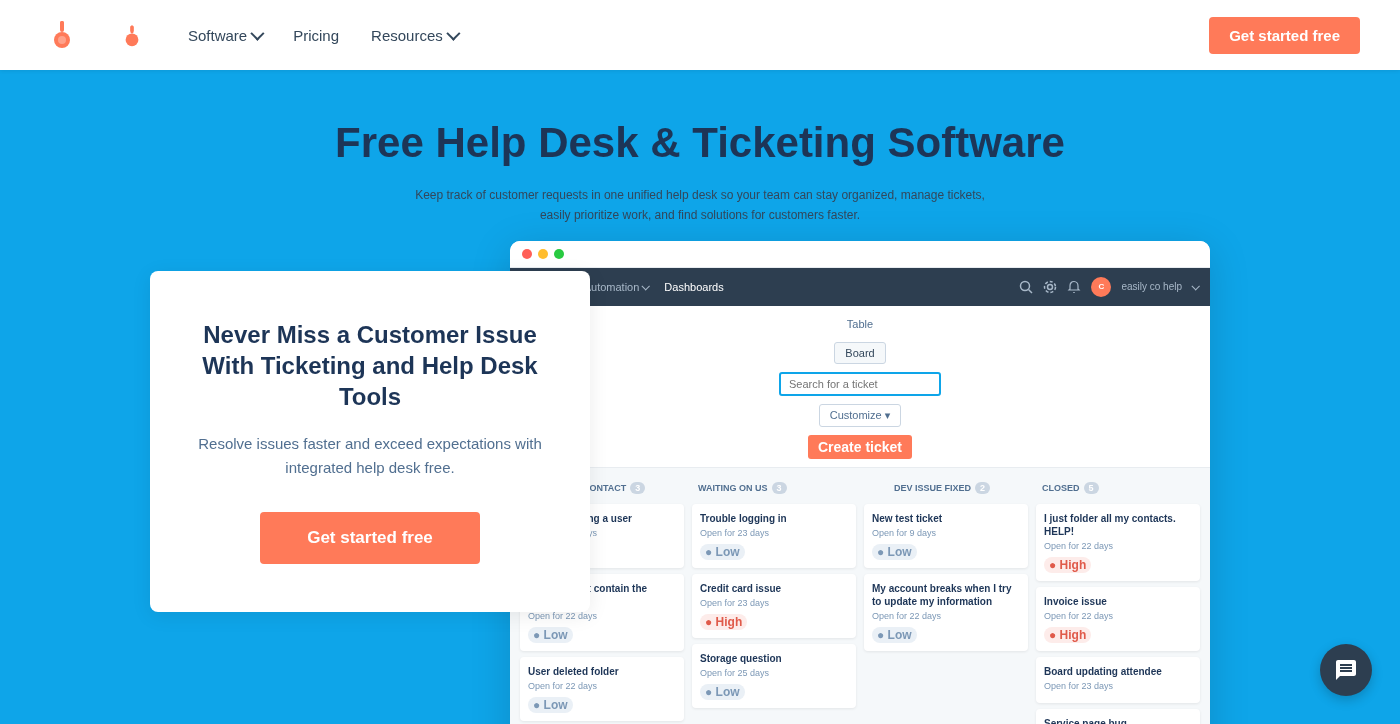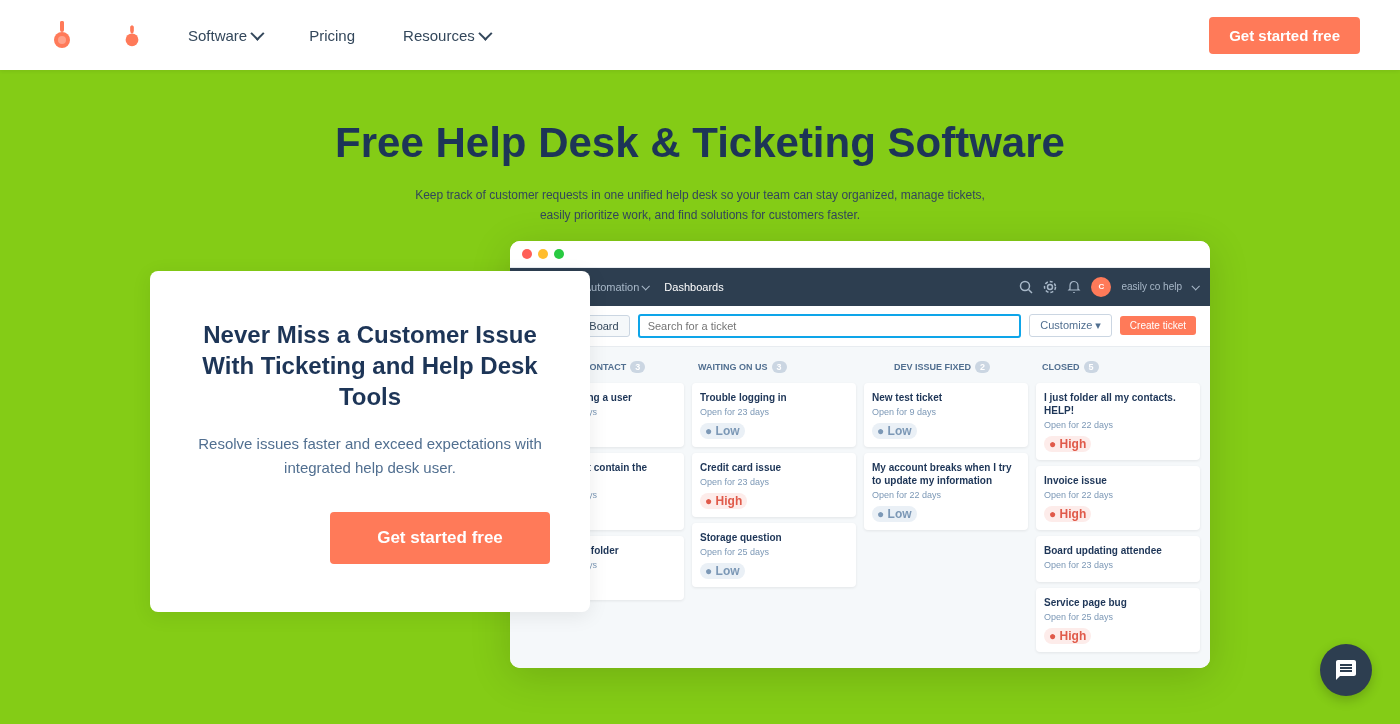--- a/index.html
+++ b/index.html
@@ -17,21 +17,21 @@
       box-shadow: 0 1px 4px rgba(0,0,0,0.08);
     }
     .navbar-logo {
       display: flex;
       align-items: center;
       margin-right: 32px;
     }
     .nav-links {
       display: flex;
       align-items: center;
-      gap: 24px;
+      gap: 8px;
       flex: 1;
     }
     .nav-item {
       display: flex;
       align-items: center;
       gap: 4px;
       padding: 8px 12px;
       color: #33475b;
       font-size: 15px;
       font-weight: 500;
@@ -53,21 +53,21 @@
       border-radius: 4px;
       padding: 10px 20px;
       font-size: 15px;
       font-weight: 600;
       cursor: pointer;
       white-space: nowrap;
     }
 
     
     .hero-section {
-      background: #84cc16;
+      background: #0ea5e9;
       padding: 48px 40px 0 40px;
       display: flex;
       flex-direction: column;
       align-items: center;
       height: calc(724px - 70px);
       position: relative;
     }
     .hero-title {
       color: #1d3557;
       font-size: 42px;
@@ -95,21 +95,21 @@
 
     
     .left-card {
       background: #fff;
       border-radius: 8px;
       padding: 48px 40px;
       width: 440px;
       flex-shrink: 0;
       display: flex;
       flex-direction: column;
-      align-items: flex-end;
+      align-items: center;
       text-align: center;
       z-index: 2;
       box-shadow: 0 4px 20px rgba(0,0,0,0.08);
       margin-top: 10px;
     }
     .left-card-title {
       color: #1d3557;
       font-size: 24px;
       font-weight: 700;
       line-height: 1.3;
@@ -187,20 +187,21 @@
       gap: 10px;
     }
 
     .ds-toolbar {
       background: #fff;
       display: flex;
       align-items: center;
       padding: 8px 14px;
       gap: 8px;
       border-bottom: 1px solid #e8ecf0;
+      flex-direction: column;
     }
     .ds-tab {
       padding: 4px 10px;
       border-radius: 3px;
       font-size: 11px;
       color: #516f90;
       cursor: pointer;
     }
     .ds-tab.active {
       background: #f5f8fa;
@@ -222,23 +223,24 @@
       padding: 4px 10px;
       font-size: 11px;
       color: #516f90;
       cursor: pointer;
     }
     .ds-btn-create {
       background: #ff7a59;
       border: none;
       border-radius: 3px;
       padding: 4px 10px;
-      font-size: 10px;
+      font-size: 14px;
       color: #fff;
       cursor: pointer;
+      font-weight: bold;
     }
 
     .ds-board {
       display: flex;
       background: #f5f8fa;
       padding: 10px;
       gap: 8px;
       min-height: 320px;
     }
     .ds-col {
@@ -355,21 +357,21 @@
 </nav>
 
 <section class="hero-section">
   <h1 class="hero-title">Free Help Desk &amp; Ticketing Software</h1>
   <p class="hero-subtitle">Keep track of customer requests in one unified help desk so your team can stay organized, manage tickets, easily prioritize work, and find solutions for customers faster.</p>
 
   <div class="content-area">
 
     <div class="left-card">
       <h2 class="left-card-title">Never Miss a Customer Issue With Ticketing and Help Desk Tools</h2>
-      <p class="left-card-desc">Resolve issues faster and exceed expectations with integrated help desk user.</p>
+      <p class="left-card-desc">Resolve issues faster and exceed expectations with integrated help desk free.</p>
       <button class="cta-button">Get started free</button>
     </div>
 
     <div class="dashboard-screenshot">
 
       <div class="ds-topbar">
         <span class="ds-dot ds-dot-red"></span>
         <span class="ds-dot ds-dot-yellow"></span>
         <span class="ds-dot ds-dot-green"></span>
       </div>

